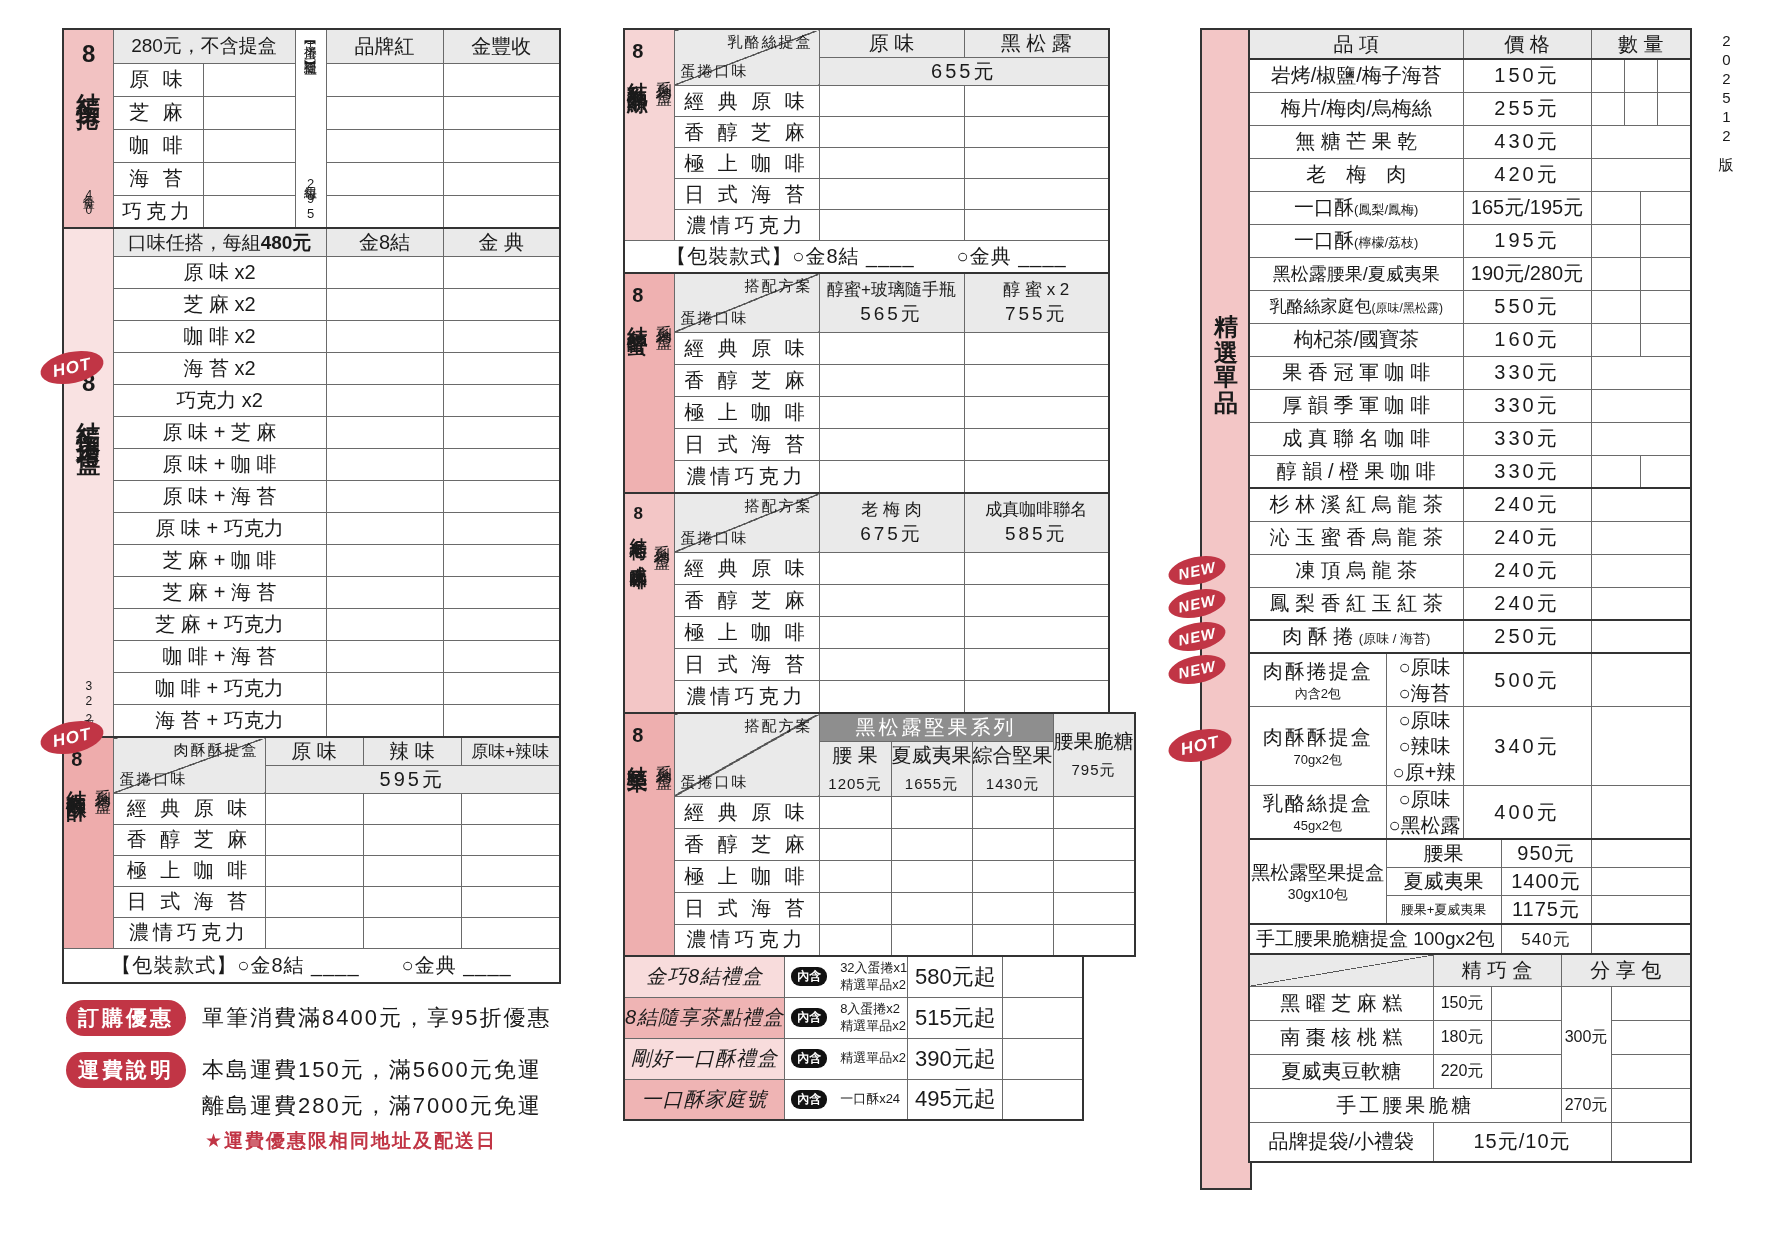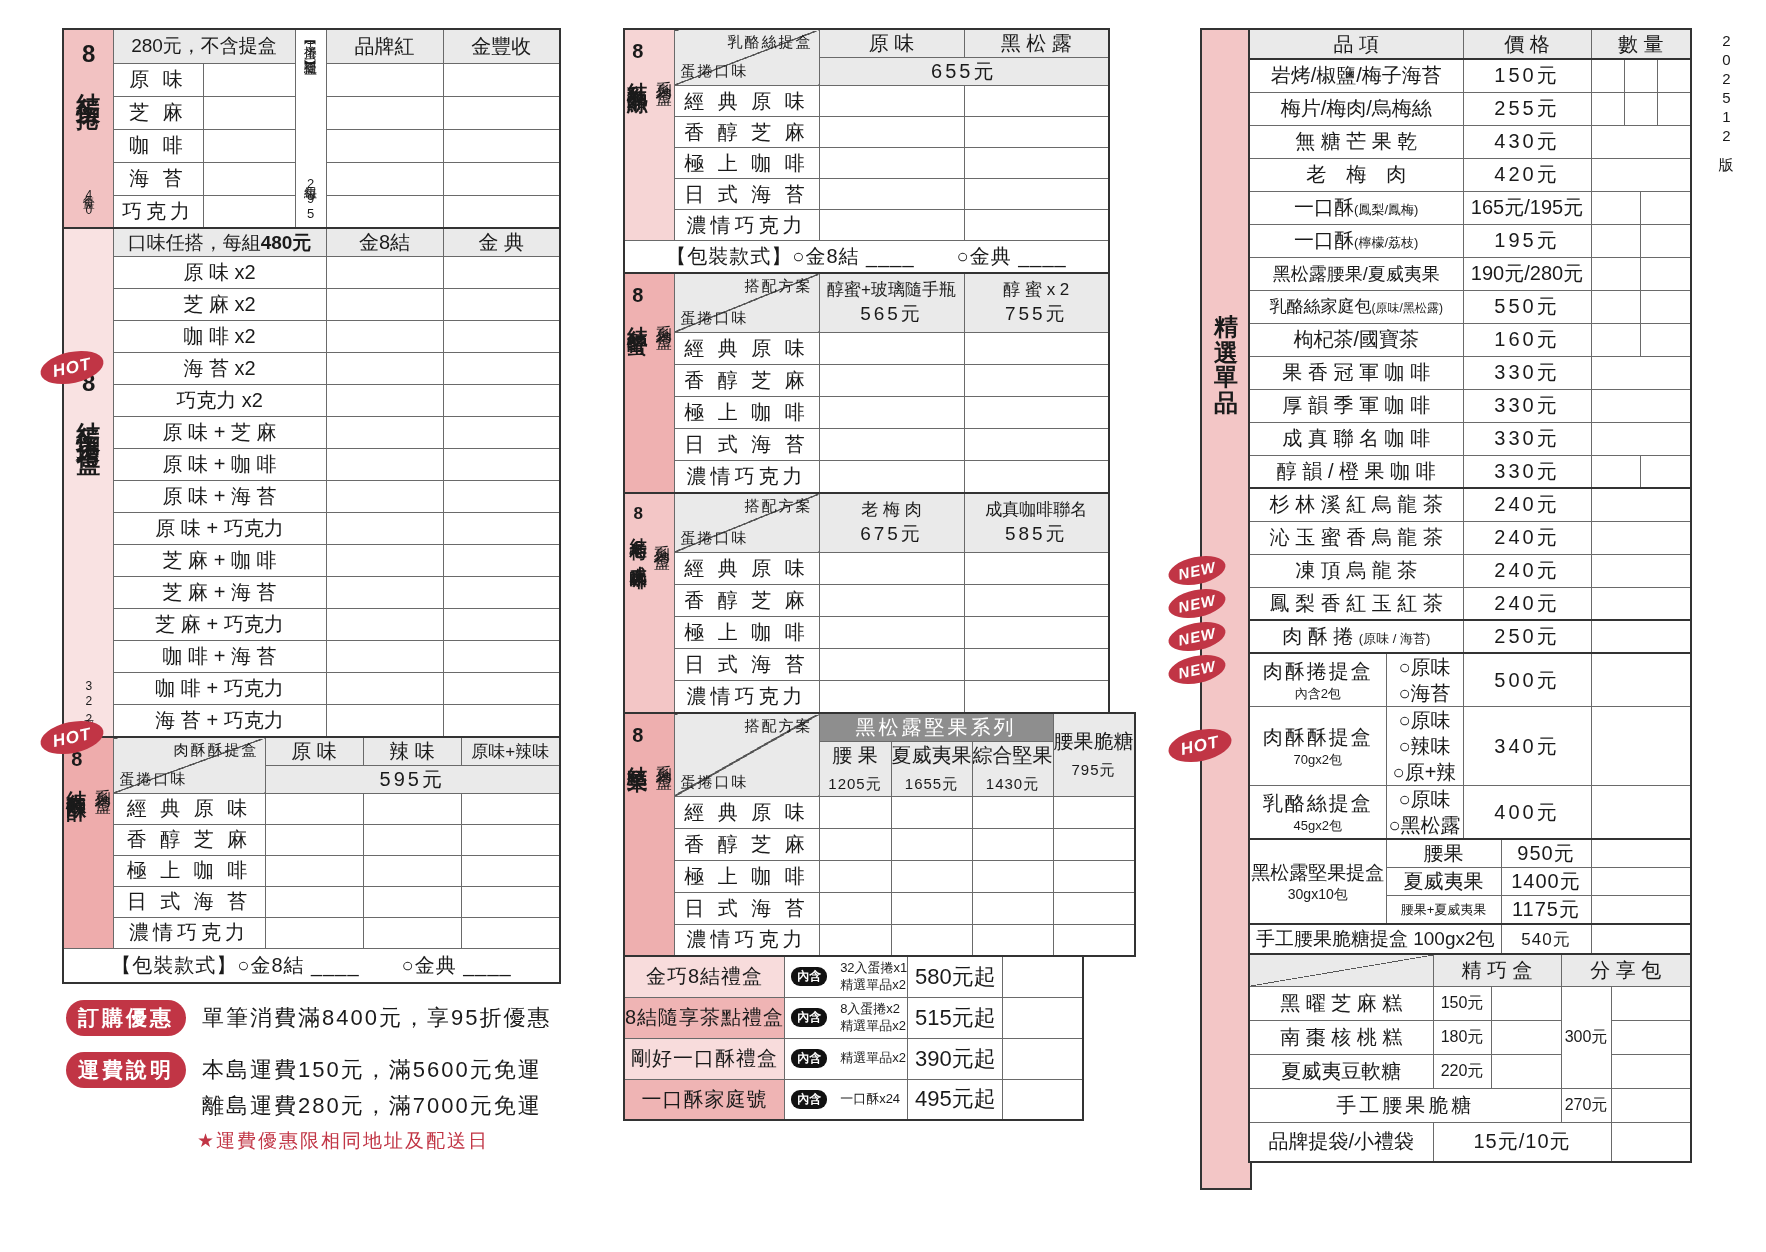--- a/index.html
+++ b/index.html
@@ -51,21 +51,21 @@
   .dk{background:#8e8e8e;color:#fff;font-size:15px;letter-spacing:3px;}
   .kc{background:#eaeaea;font-size:14px;line-height:1.35;}
   .kc .p{letter-spacing:1px;font-size:15px;}
   .bx .nm{font-size:20px;letter-spacing:2px;display:block;}
   .bx .sb{font-size:13px;display:block;}
   .opts{font-size:14px;text-align:left;padding-left:7px;line-height:1.3;}
   .nsub{font-size:15px;}
   .npr{font-size:15px;letter-spacing:1px;}
   .notes-line{font-size:22px;letter-spacing:2px;line-height:36px;white-space:nowrap;}
   .star{color:var(--accent-red,#c13545);font-size:19px;letter-spacing:2px;}
-  .combo-name{font-size:21px;letter-spacing:1px;}
+  .combo-name{font-size:21px;letter-spacing:1px;font-style:italic;}
   .conts{display:flex;align-items:center;gap:13px;padding-left:6px;}
   .conts .lines{text-align:left;font-size:13px;line-height:1.3;}
   .lines span:empty{display:none;}
   .vert{font-size:15px;letter-spacing:2px;}
   .pkg{font-size:19px;letter-spacing:1px;}
 </style>
 </head>
 <body>
 
 <div class="canvas">
@@ -296,21 +296,21 @@
     <span class="pill">訂購優惠</span>
     <span class="notes-line" style="margin-left:16px">單筆消費滿8400元，享95折優惠</span>
   </div>
   <div class="abs" style="left:66px;top:1052px;display:flex;align-items:flex-start;">
     <span class="pill">運費說明</span>
     <span style="margin-left:16px">
       <span class="notes-line">本島運費150元，滿5600元免運</span><br>
       <span class="notes-line">離島運費280元，滿7000元免運</span>
     </span>
   </div>
-  <div class="abs star" style="left:197px;top:1128px;">★運費優惠限相同地址及配送日</div>
+  <div class="abs star" style="left:205px;top:1128px;font-weight:bold;">★運費優惠限相同地址及配送日</div>
 
   <div class="abs" style="left:623px;top:28px;">
 
     <table class="t">
       <colgroup>
           <col style="width:50px">
           <col style="width:145px">
           <col style="width:145px">
           <col style="width:145px">
         </colgroup>

